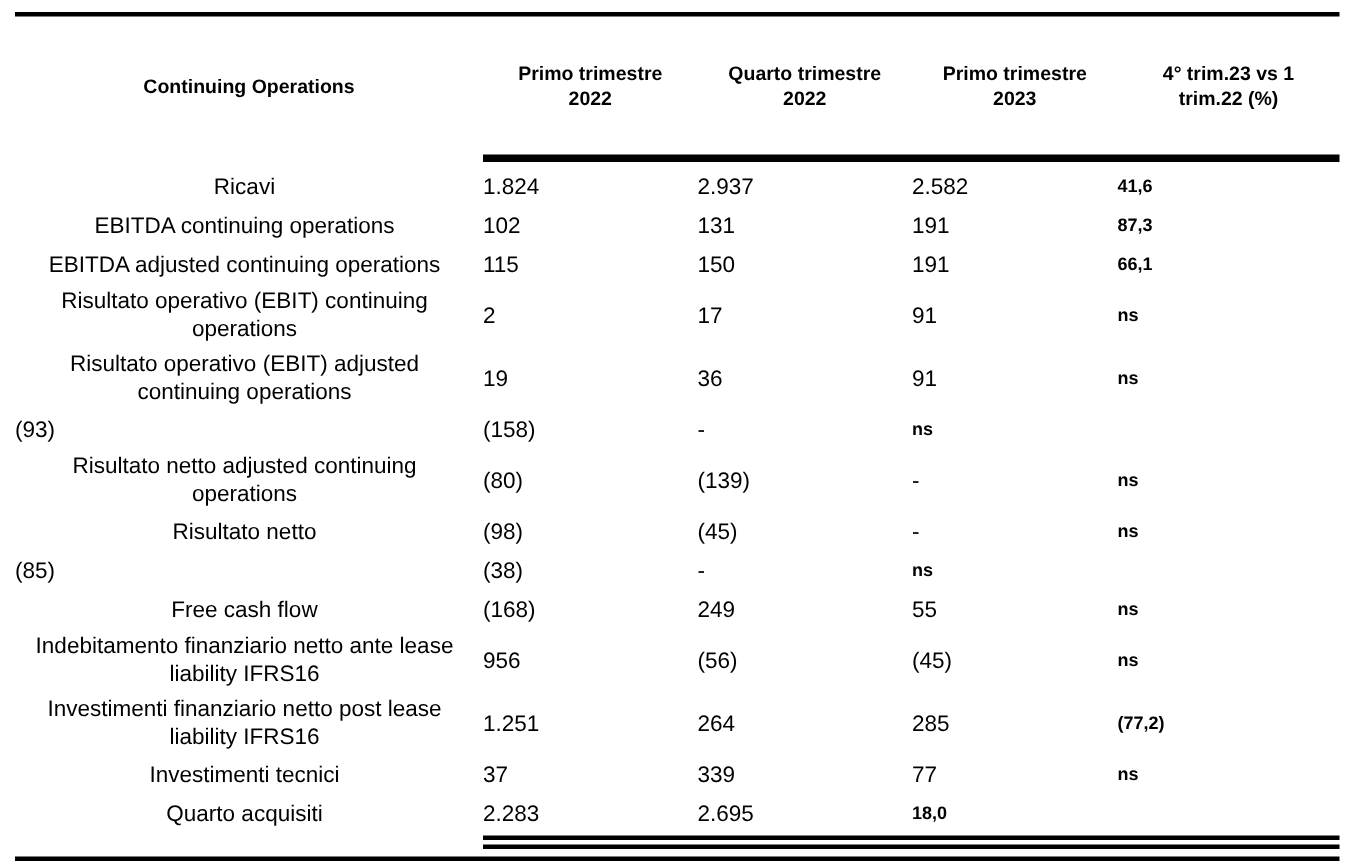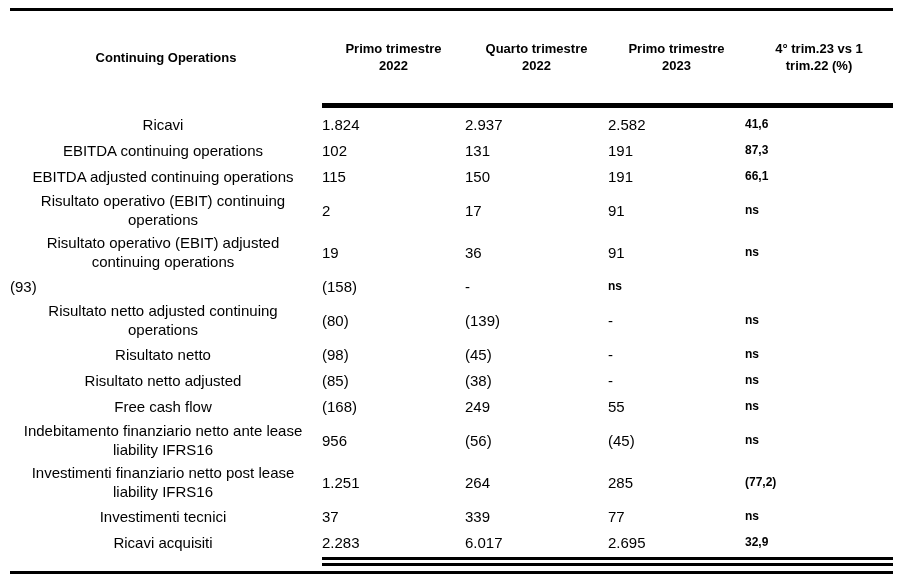--- a/index.html
+++ b/index.html
@@ -150,21 +150,20 @@
 
       <div class="grid row">
         <div class="lbl">Risultato netto</div>
         <div class="num">(98)</div>
         <div class="num">(45)</div>
         <div class="num">-</div>
         <div class="pct">ns</div>
       </div>
 
       <div class="grid row">
-        <div class="lbl">Risultato netto adjusted</div>
         <div class="num">(85)</div>
         <div class="num">(38)</div>
         <div class="num">-</div>
         <div class="pct">ns</div>
       </div>
 
       <div class="grid row">
         <div class="lbl">Free cash flow</div>
         <div class="num">(168)</div>
         <div class="num">249</div>
@@ -190,25 +189,24 @@
 
       <div class="grid row">
         <div class="lbl">Investimenti tecnici</div>
         <div class="num">37</div>
         <div class="num">339</div>
         <div class="num">77</div>
         <div class="pct">ns</div>
       </div>
 
       <div class="grid row">
-        <div class="lbl">Ricavi acquisiti</div>
+        <div class="lbl">Quarto acquisiti</div>
         <div class="num">2.283</div>
-        <div class="num">6.017</div>
         <div class="num">2.695</div>
-        <div class="pct">32,9</div>
+        <div class="pct">18,0</div>
       </div>
 
     </div>
 
     <div class="rule-double"></div>
     <div class="rule-bottom"></div>
 
   </div>
 </div>
 

